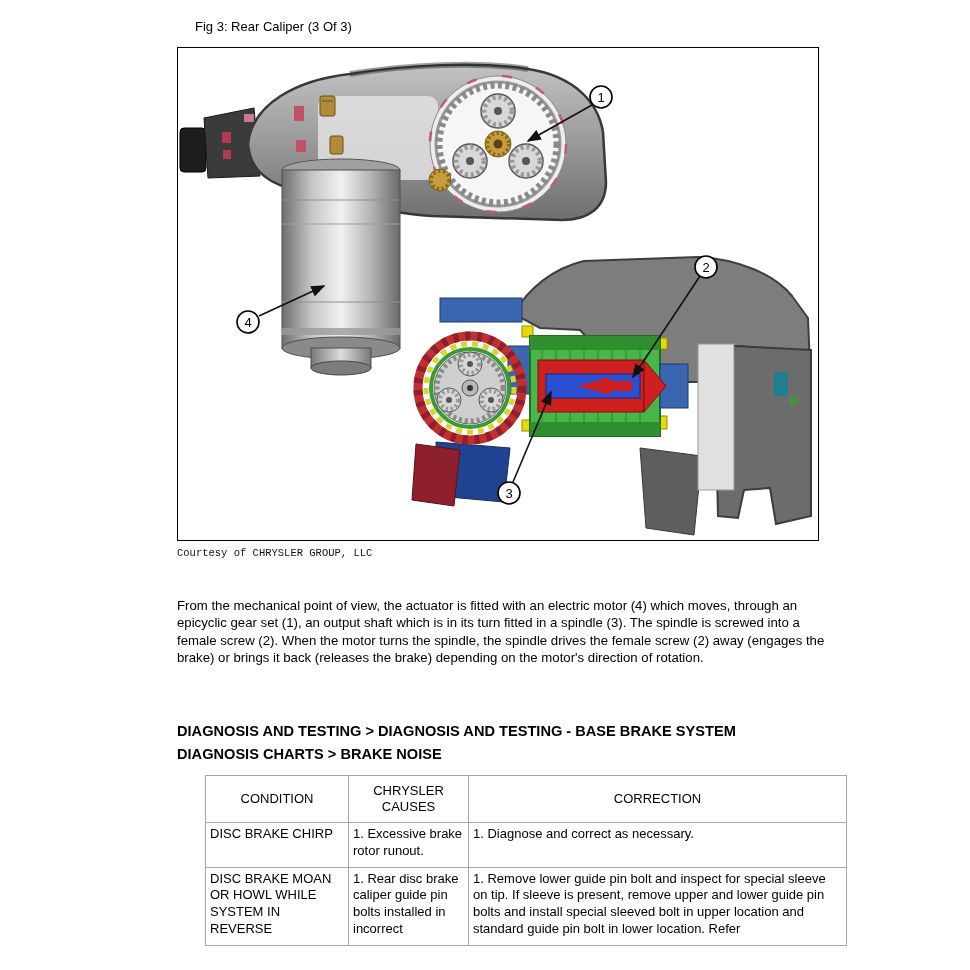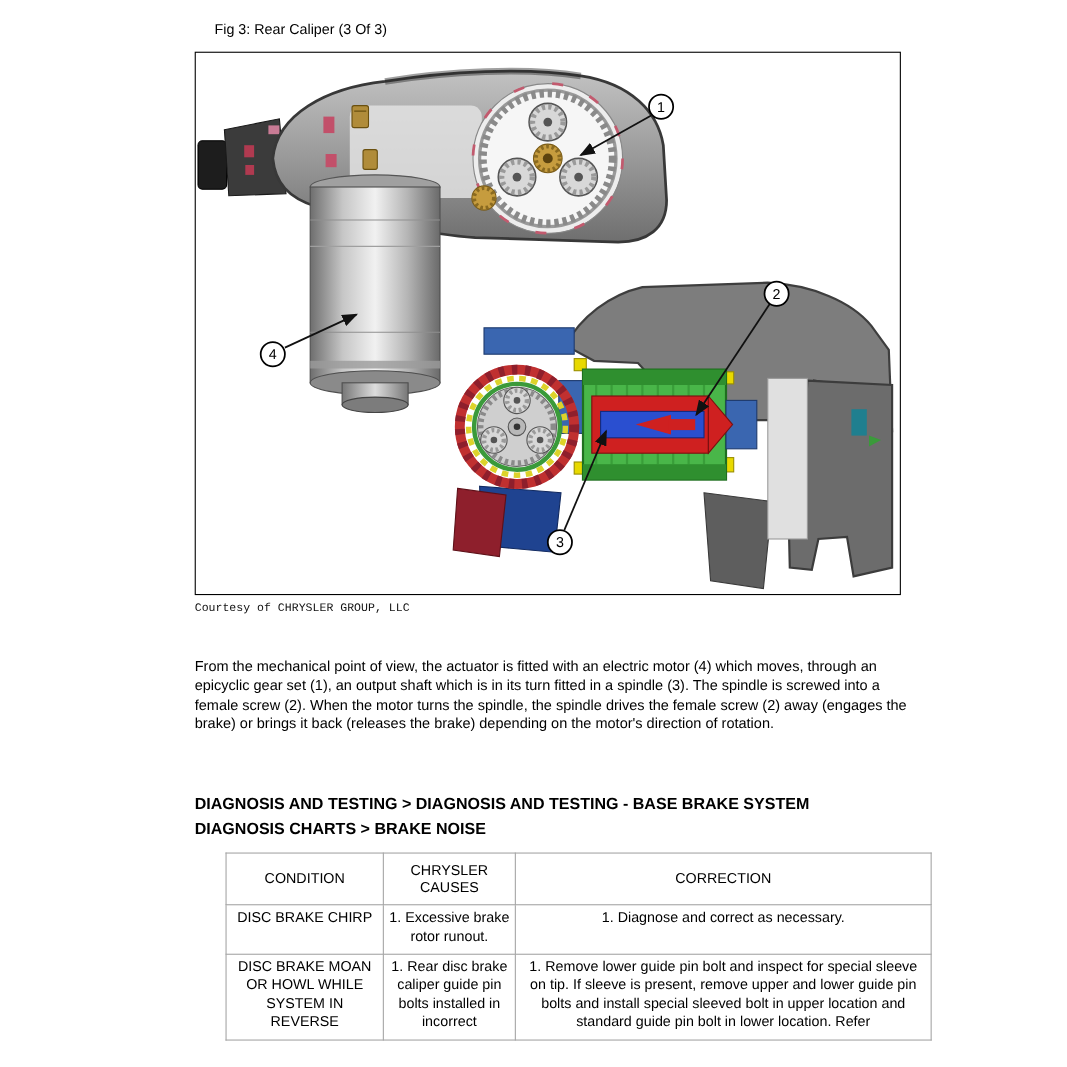--- a/index.html
+++ b/index.html
@@ -40,21 +40,21 @@
     border-collapse: collapse; table-layout: fixed; width: 641px; background: #fff;
   }
   table.diag th, table.diag td {
     border: 1px solid #a6a6a6; font-size: 13px; font-weight: normal;
   }
   table.diag th {
     text-align: center; vertical-align: middle;
     height: 47px; padding: 2px 6px; line-height: 16.5px;
   }
   table.diag td {
-    vertical-align: top; text-align: center;
+    vertical-align: top; text-align: left;
     padding: 3px 4px 7px 4px; line-height: 16.8px;
   }
   .col-condition { width: 143px; }
   .col-causes { width: 120px; }
   .col-correction { width: 378px; }
 </style>
 </head>
 <body>
 
 <div class="page">

